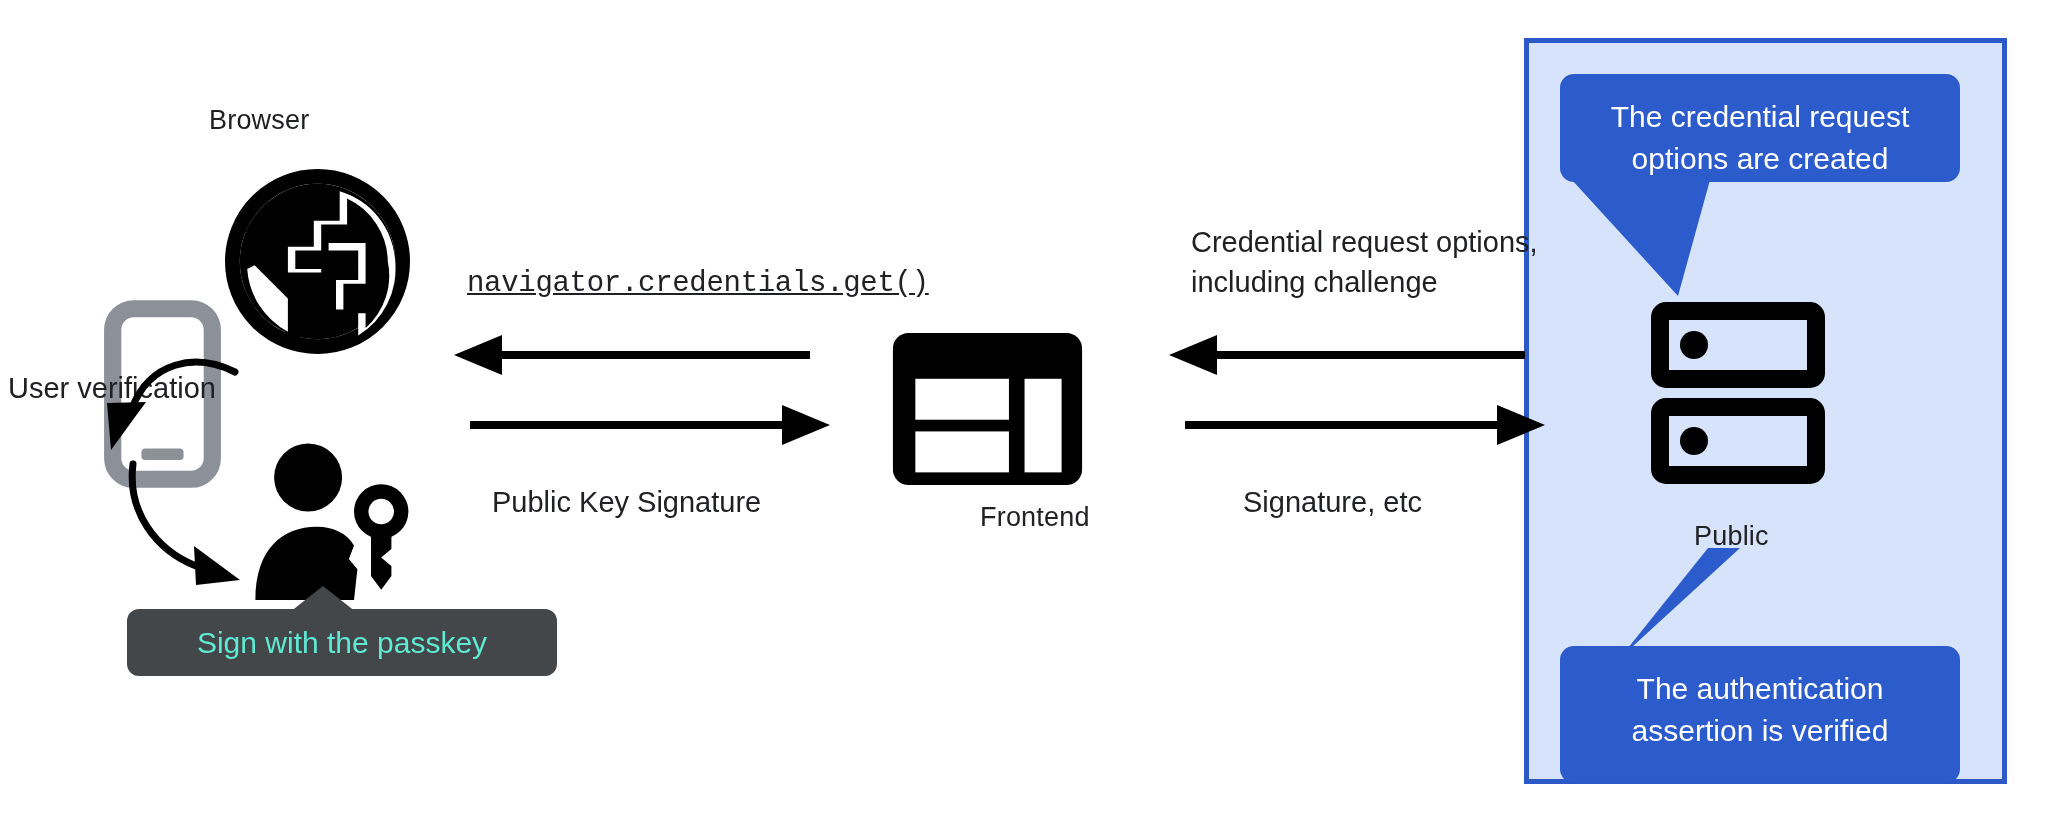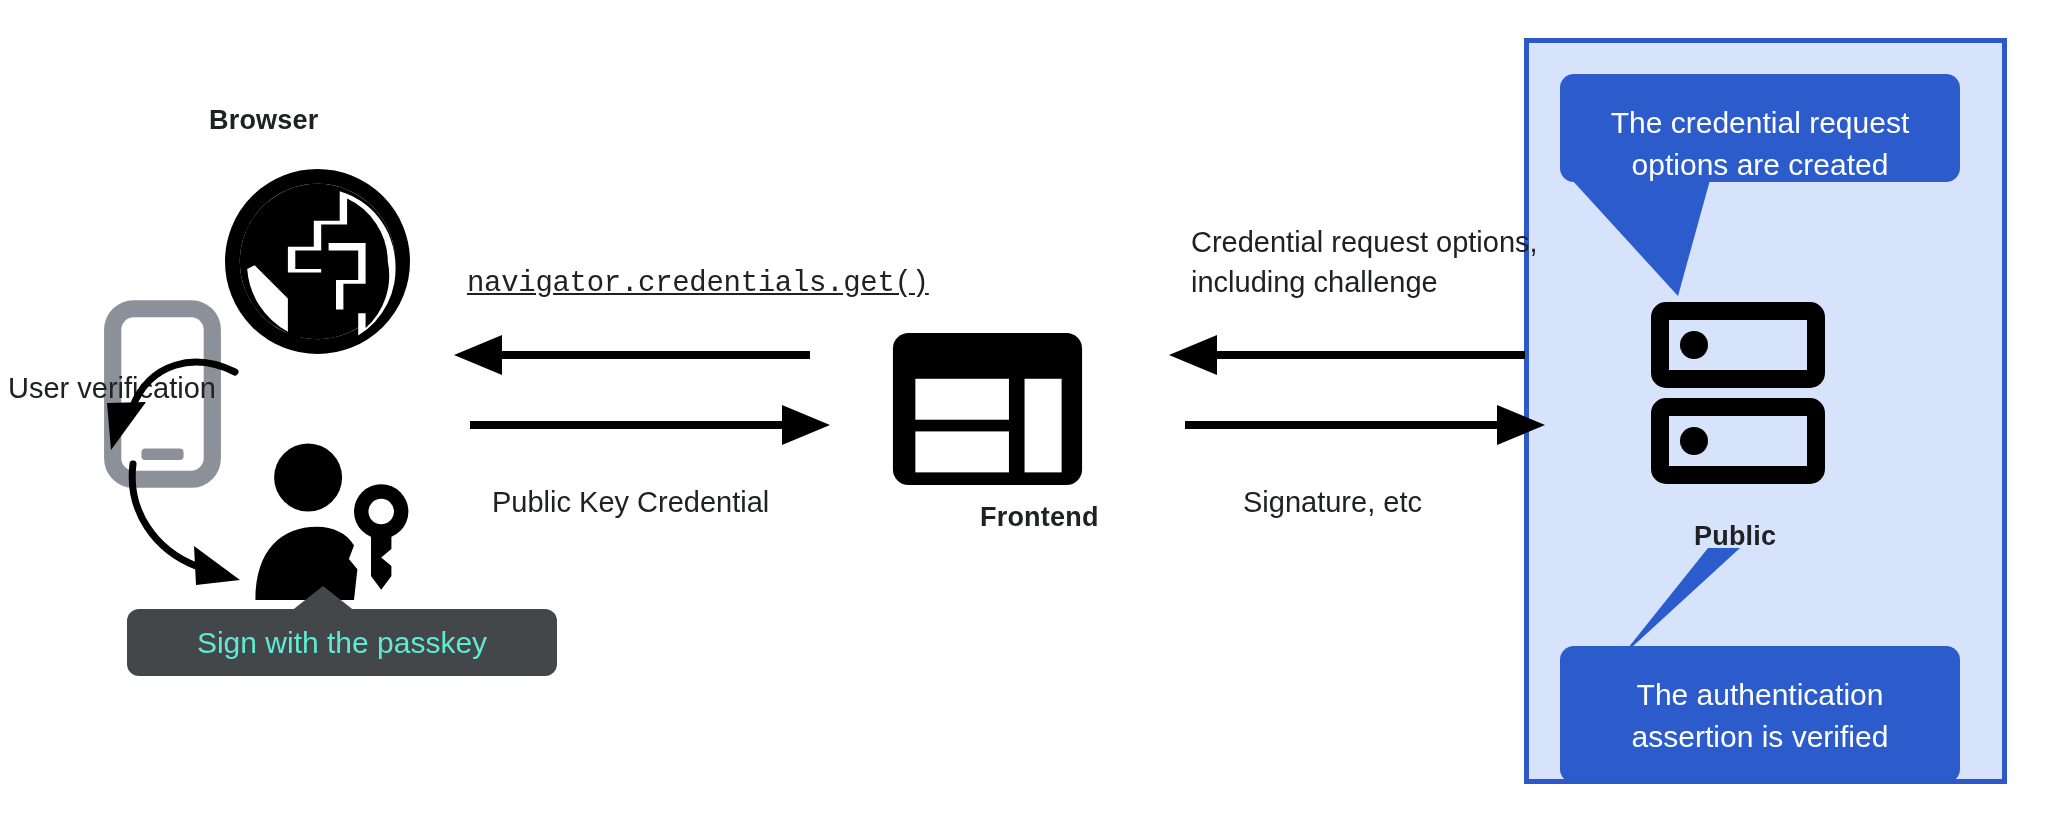--- a/index.html
+++ b/index.html
@@ -24,21 +24,21 @@
   
   .lbl {
     position: absolute;
     color: #202124;
     font-family: "Liberation Sans", sans-serif;
     font-size: 29px;
     line-height: 40px;
     white-space: pre;
   }
   .lbl-bold {
-    font-weight: bold;
+    font-weight: normal;
     font-size: 27px;
     letter-spacing: 0.2px;
   }
   .lbl-mono {
     font-family: "Liberation Mono", monospace;
     font-size: 29px;
     letter-spacing: -0.3px;
     text-decoration: underline;
   }
   .lbl-multi { white-space: pre-line; margin-left: 48px; }
@@ -56,21 +56,21 @@
 
   
   .callout-blue {
     position: absolute;
     background: #2c5bcb;
     color: #ffffff;
     border-radius: 14px;
     font-size: 30px;
     line-height: 42px;
     text-align: center;
-    padding: 28px 22px;
+    padding: 22px 22px;
     box-sizing: border-box;
     white-space: pre-line;
   }
 
   
   #passkey-tooltip {
     position: absolute;
     left: 127px;
     top: 609px;
     width: 430px;
@@ -149,21 +149,21 @@
   <svg class="abs" style="left:450px; top:330px;" width="400" height="50">
     <line x1="44" y1="25" x2="360" y2="25" stroke="#000000" stroke-width="8"></line>
     <polygon points="4,25 52,5 52,45" fill="#000000"></polygon>
   </svg>
 
   <svg class="abs" style="left:450px; top:400px;" width="400" height="50">
     <line x1="20" y1="25" x2="338" y2="25" stroke="#000000" stroke-width="8"></line>
     <polygon points="380,25 332,5 332,45" fill="#000000"></polygon>
   </svg>
 
-  <div class="lbl" style="left:492px; top:482px;">Public Key Credential</div>
+  <div class="lbl" style="left:492px; top:482px;">Public Key Signature</div>
 
   <div class="abs" style="left:890px; top:330px;">
     <svg width="195" height="158" viewBox="0 0 100 81" aria-hidden="true">
       <rect x="1.5" y="1.5" width="97" height="78" rx="8" ry="8" fill="#000000"></rect>
       <rect x="13" y="25" width="48" height="21" fill="#ffffff"></rect>
       <rect x="13" y="52" width="48" height="21" fill="#ffffff"></rect>
       <rect x="69" y="25" width="19" height="48" fill="#ffffff"></rect>
     </svg>
   </div>
   <div class="lbl lbl-bold" style="left:940px; top:497px;margin-left:40px;">Frontend</div>

